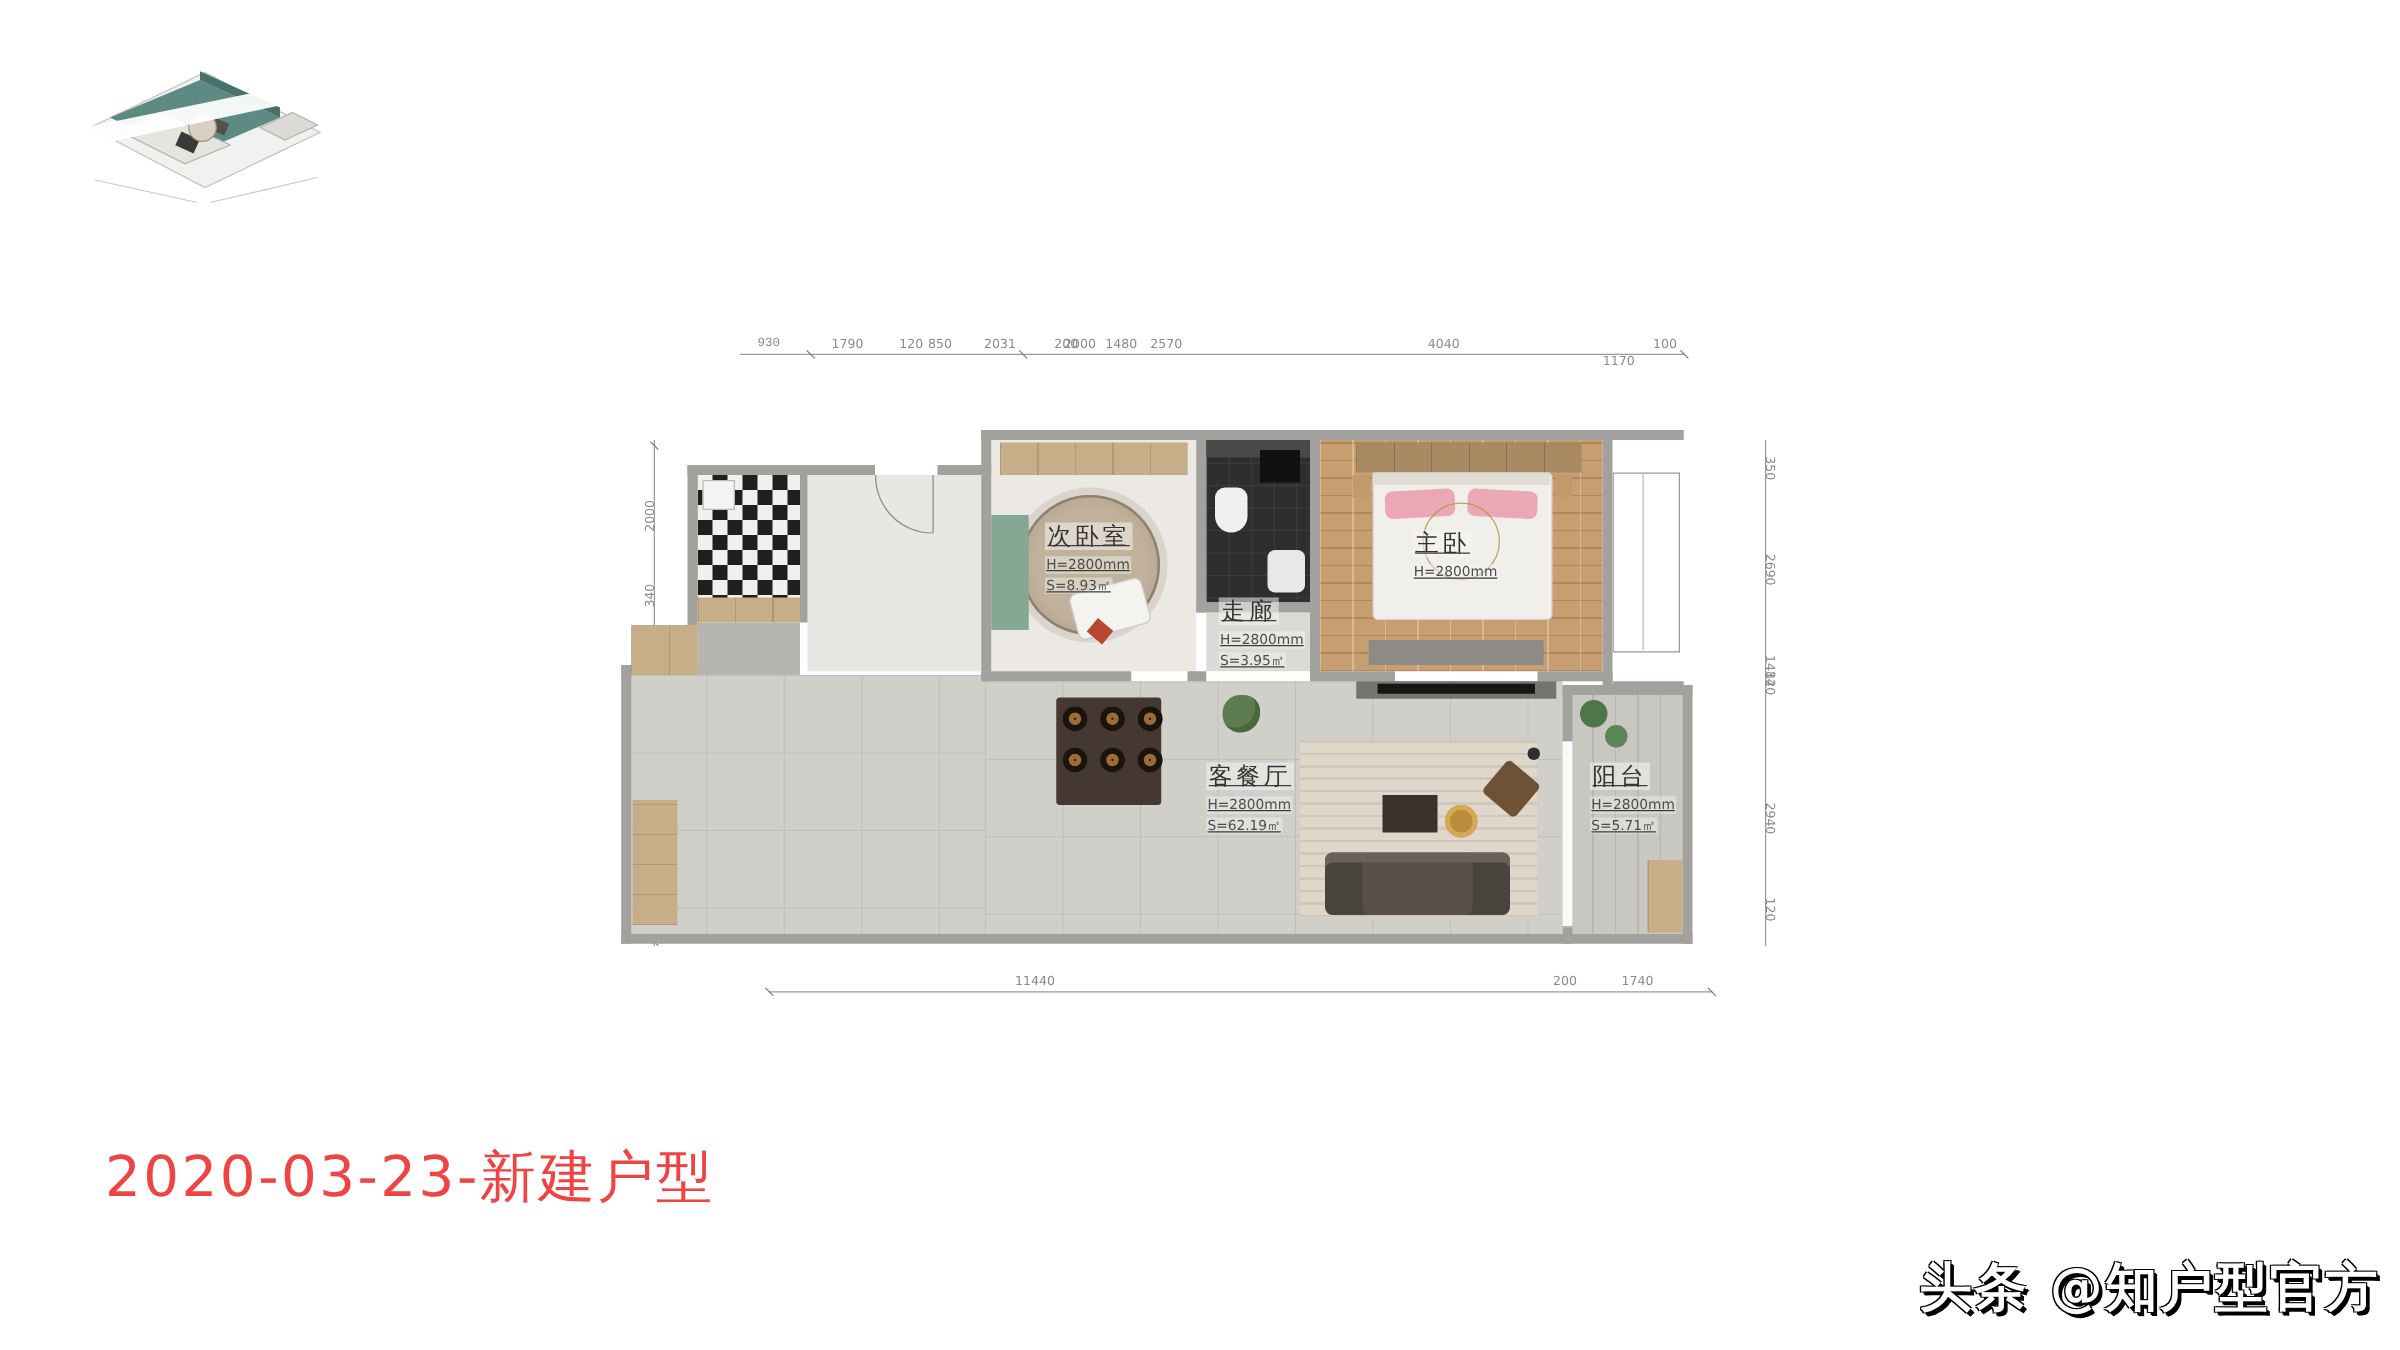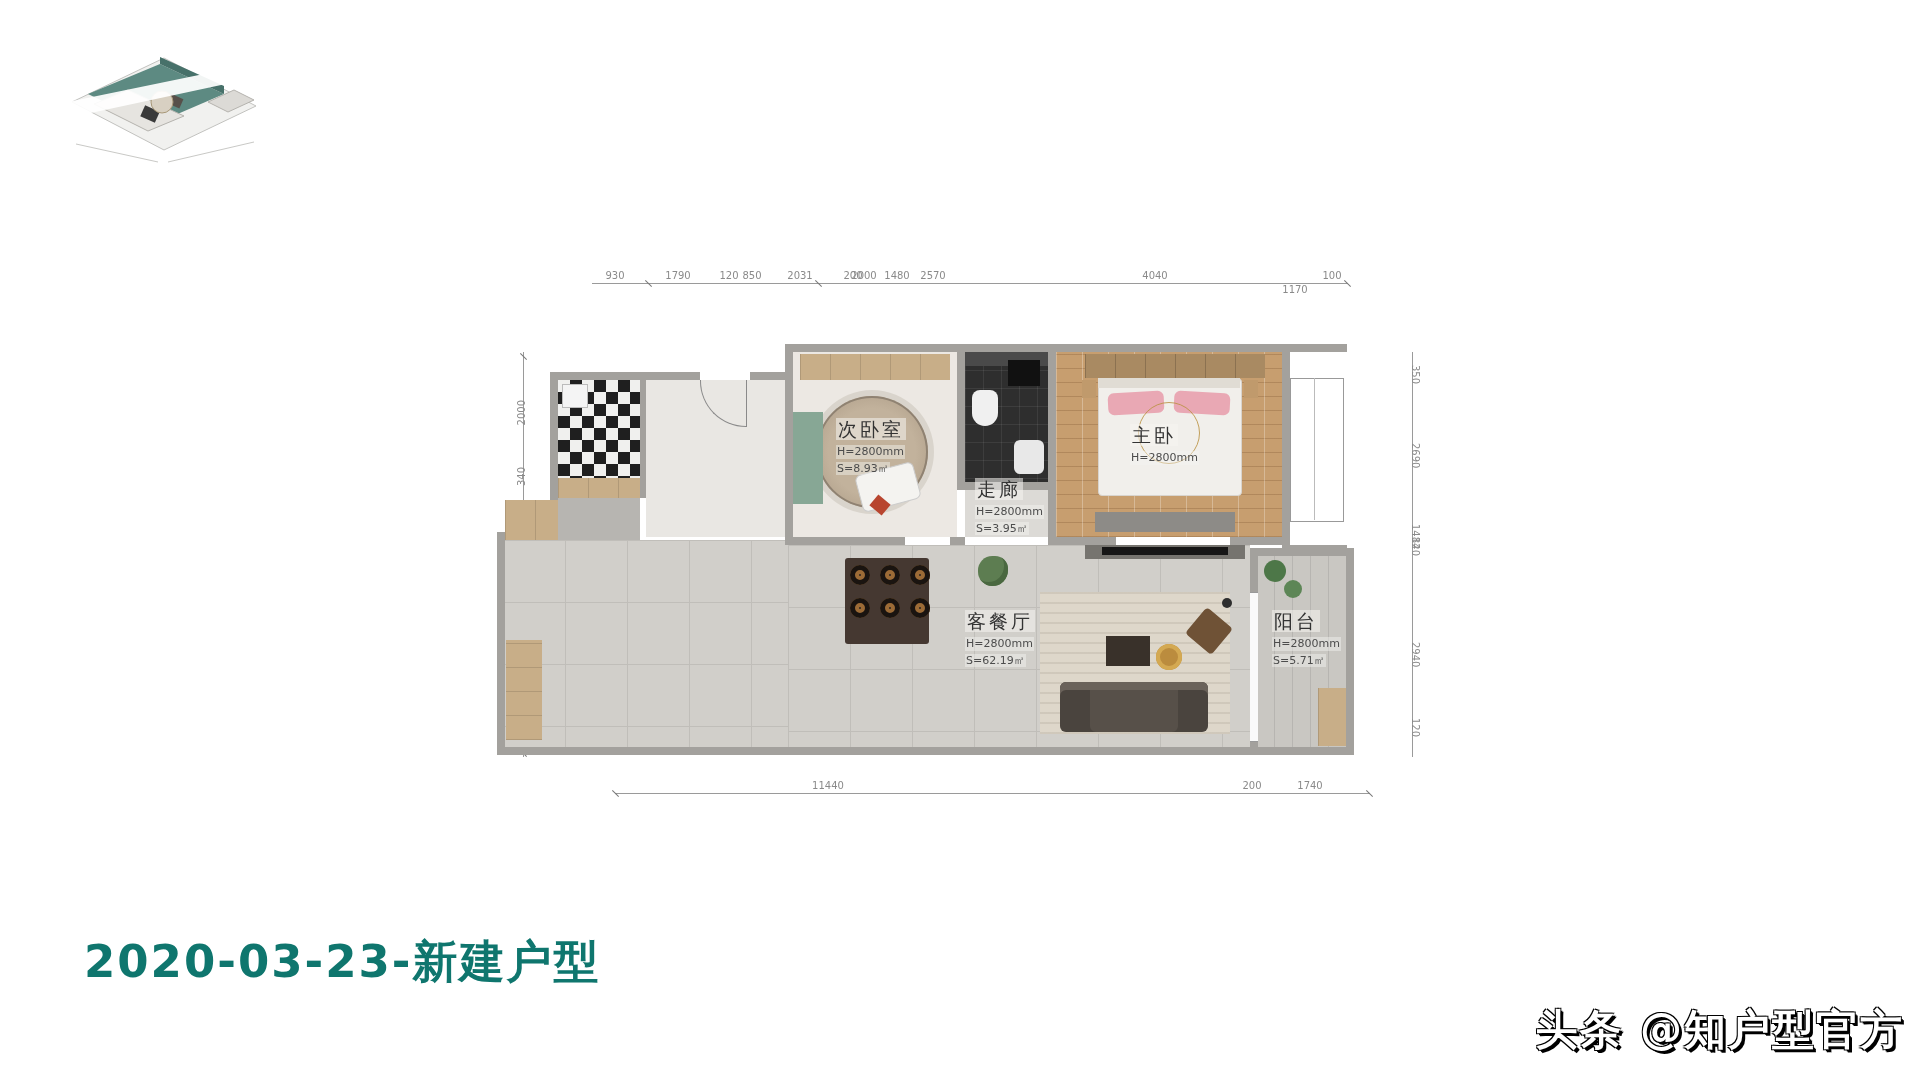--- a/index.html
+++ b/index.html
@@ -31,26 +31,26 @@
      background-image:linear-gradient(rgba(255,255,255,.07) 1px,transparent 1px),
                       linear-gradient(90deg,rgba(255,255,255,.07) 1px,transparent 1px);
      background-size:18px 18px;}
   .floor-check{position:absolute;background:#f0f0ee;
      background-image:repeating-conic-gradient(#1f1f1f 0% 25%,#f0f0ee 0% 50%);
      background-size:24px 24px;}
   .floor-balc{position:absolute;background:#c9c7c2;
      background-image:repeating-linear-gradient(90deg,rgba(0,0,0,.09) 0 1px,transparent 1px 18px);}
   
   .tan{background:#c8ae88;background-image:repeating-linear-gradient(90deg,rgba(0,0,0,.12) 0 1px,transparent 1px 30px);}
-  .chip{position:absolute;color:#3b3b3b;line-height:1.25;}
+  .chip{position:absolute;color:#3b3b3b;line-height:1.25;text-decoration:underline;}
   .chip .nm{font-size:19px;letter-spacing:3px;color:#333;background:rgba(245,244,241,.55);padding:0 2px;}
   .chip .sub{display:block;font-size:11px;color:#4c4c4c;margin-top:3px;background:rgba(245,244,241,.45);width:max-content;padding:0 1px;}
   
-  .title{position:absolute;left:84px;top:932px;font-size:45px;color:#0f766e;
-         letter-spacing:2px;font-weight:700;}
+  .title{position:absolute;left:84px;top:912px;font-size:45px;color:#ef4444;
+         letter-spacing:2px;font-weight:400;}
   .watermark{position:absolute;right:16px;top:1002px;font-size:42px;font-weight:bold;
          color:#ffffff;letter-spacing:2px;
          text-shadow:3px 3px 0 #000,-1px -1px 0 #000,1px -1px 0 #000,-1px 1px 0 #000,2px 2px 0 #000;}
 </style>
 </head>
 <body>
 
 <div class="abs" style="left:58px;top:24px;width:214px;height:142px;">
   <svg width="214" height="142" viewBox="0 0 214 142">
     <polygon points="14,78 106,34 198,82 106,126" fill="#f1f1ef" stroke="#c2c2bf" stroke-width="1"></polygon>
@@ -74,21 +74,21 @@
   <div class="dimline" style="left:1412px;top:352px;width:1px;height:405px;"></div>
   <div class="dimline" style="left:615px;top:793px;width:755px;height:1px;"></div>
   <div class="tick" style="left:644px;top:283px;"></div>
   <div class="tick" style="left:814px;top:283px;"></div>
   <div class="tick" style="left:1343px;top:283px;"></div>
   <div class="tick" style="left:611px;top:793px;"></div>
   <div class="tick" style="left:1365px;top:793px;"></div>
   <div class="tick" style="left:519px;top:356px;"></div>
   <div class="tick" style="left:519px;top:753px;"></div>
 
-  <span class="dim" style="left:615px;top:281px;">930</span>
+  <span class="dim" style="left:615px;top:281px;font-family:Liberation Mono, monospace;">930</span>
   <span class="dim" style="left:678px;top:281px;">1790</span>
   <span class="dim" style="left:729px;top:281px;">120</span>
   <span class="dim" style="left:752px;top:281px;">850</span>
   <span class="dim" style="left:800px;top:281px;">2031</span>
   <span class="dim" style="left:853px;top:281px;">200</span>
   <span class="dim" style="left:864px;top:281px;">2000</span>
   <span class="dim" style="left:897px;top:281px;">1480</span>
   <span class="dim" style="left:933px;top:281px;">2570</span>
   <span class="dim" style="left:1155px;top:281px;">4040</span>
   <span class="dim" style="left:1295px;top:295px;">1170</span>

